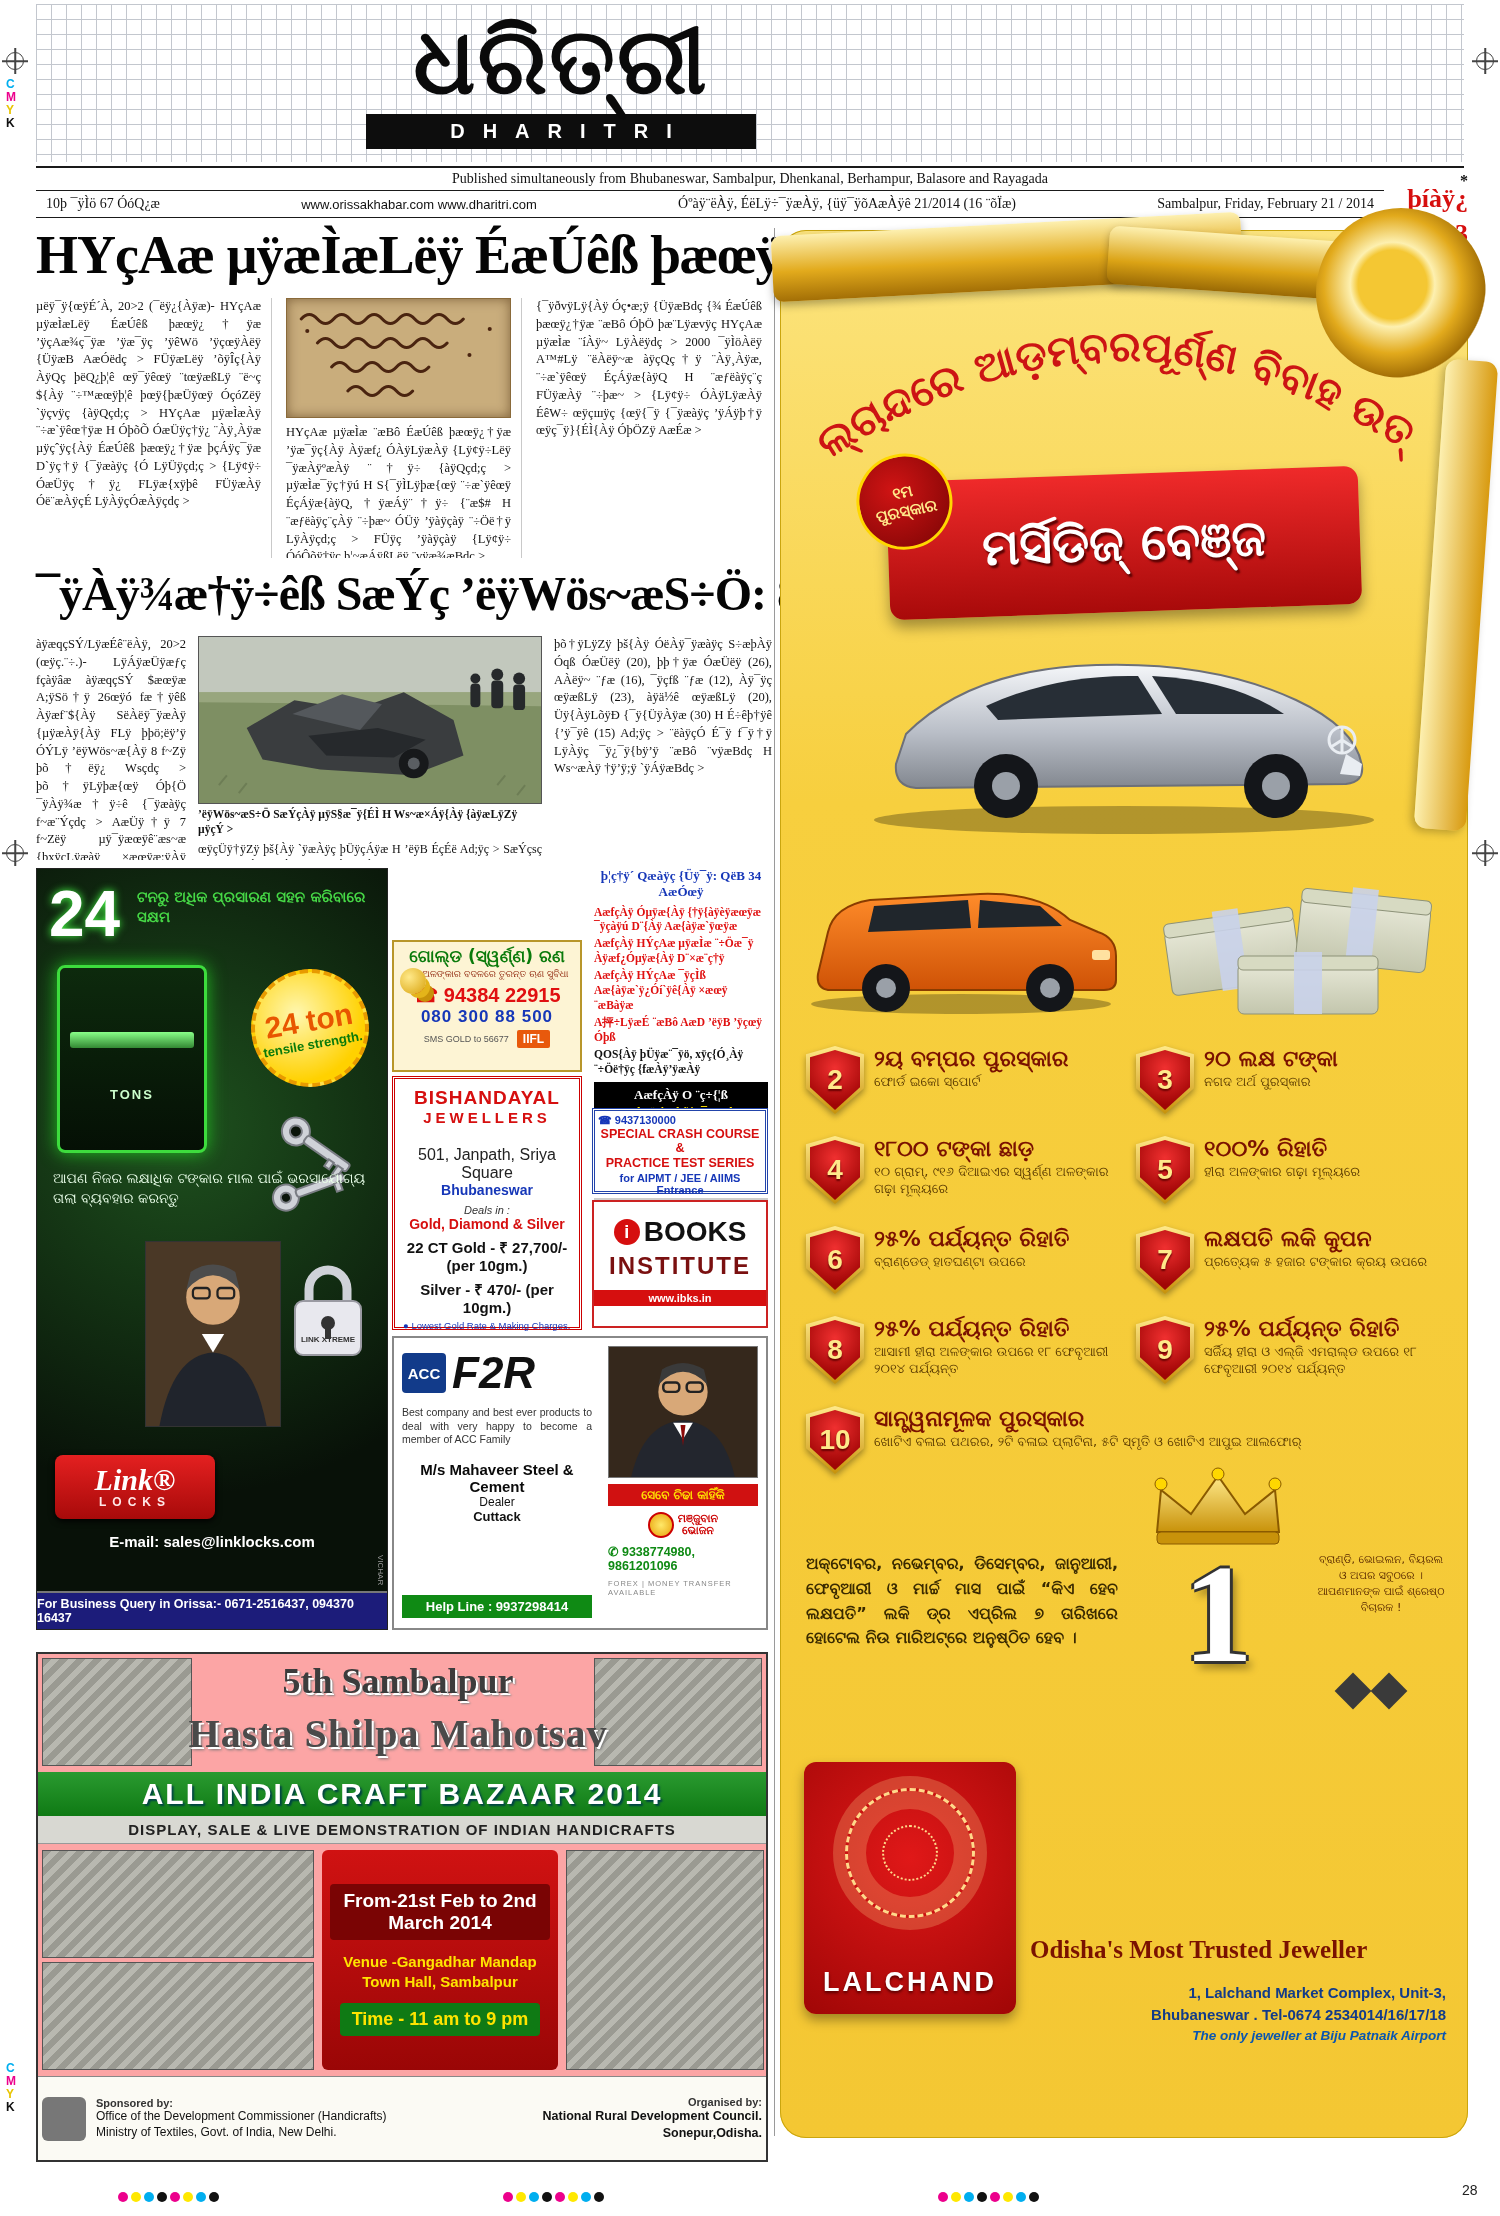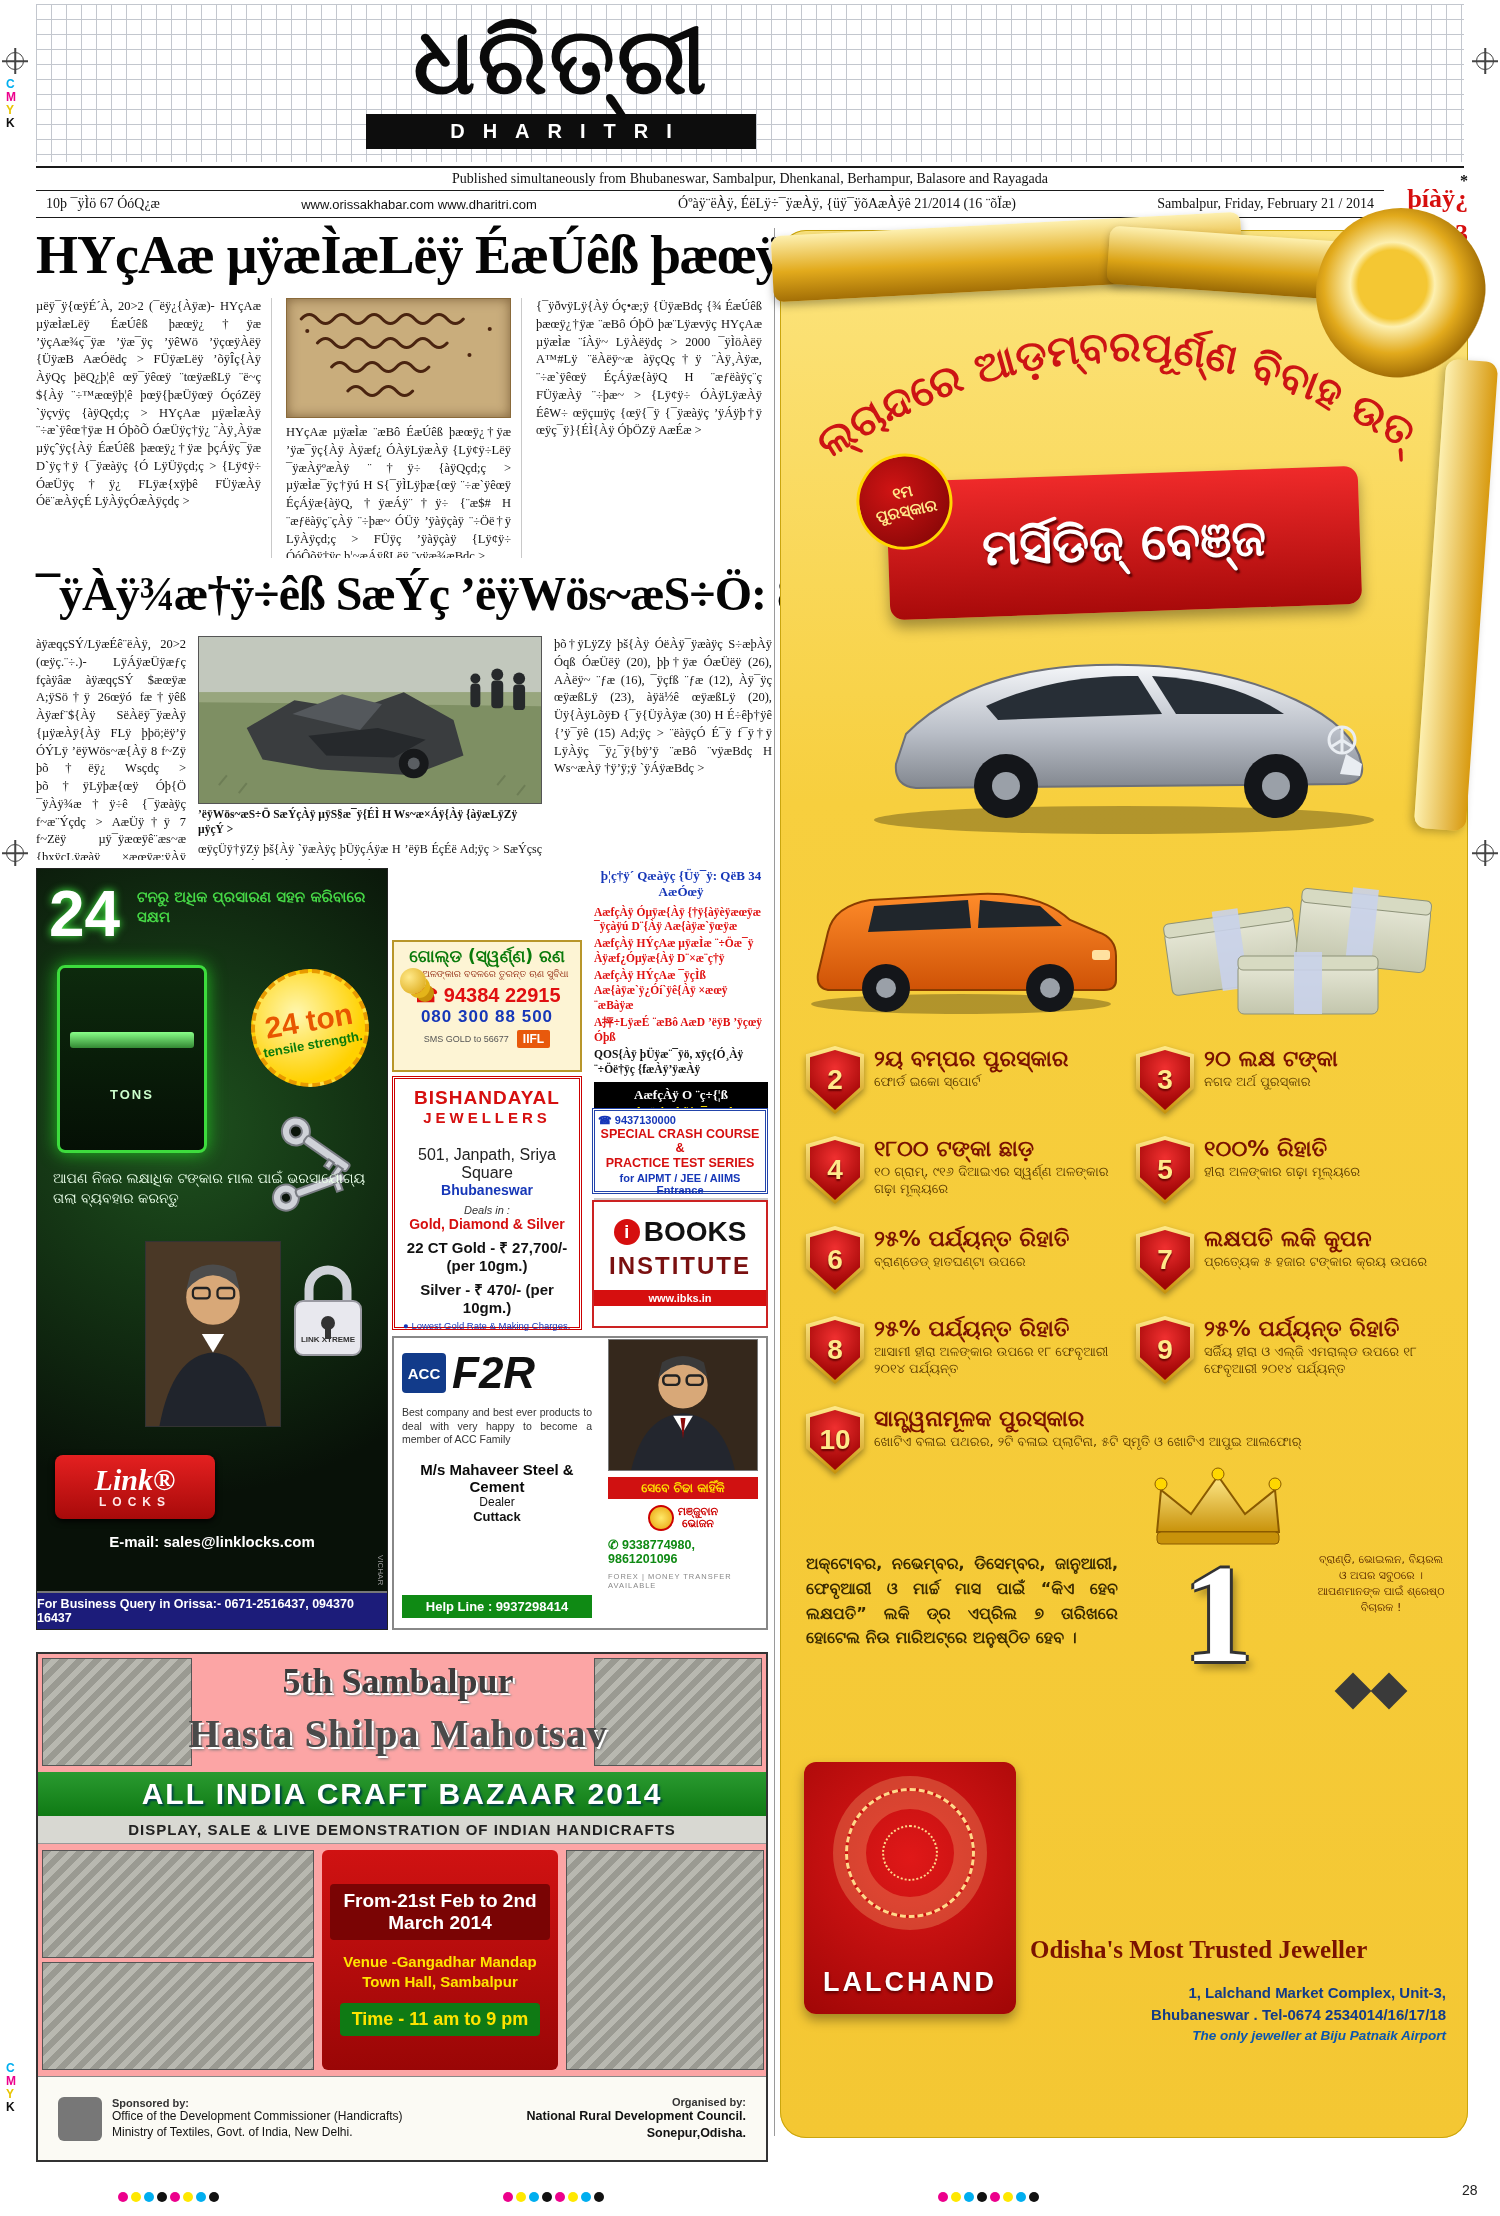--- a/index.html
+++ b/index.html
@@ -98,21 +98,21 @@
   .ad-acc{position:absolute;left:392px;top:1336px;width:376px;height:294px;border:2px solid #888;background:#fff;font-family:"Liberation Sans",sans-serif;display:flex}
   .acc-left{width:208px;padding:10px 8px;display:flex;flex-direction:column}
   .acc-logo-row{display:flex;align-items:center;gap:6px}
   .acc-cube{width:44px;height:40px;background:#123b8a;color:#fff;font:bold 15px "Liberation Sans",sans-serif;display:flex;align-items:center;justify-content:center;border-radius:4px}
   .acc-f2r{font:italic bold 44px "Liberation Sans",sans-serif;color:#111}
   .acc-desc{font-size:10.5px;color:#333;line-height:1.3;margin-top:8px;text-align:justify}
   .acc-firm{font-weight:bold;font-size:15px;margin-top:14px;text-align:center;color:#0a0a0a}
   .acc-role{font-size:12px;text-align:center}
   .acc-city{font-weight:bold;font-size:13px;text-align:center}
   .acc-help{margin-top:auto;background:#0f8a14;color:#fff;font-weight:bold;font-size:13px;text-align:center;padding:4px}
-  .acc-right{flex:1;padding:1px 8px;display:flex;flex-direction:column;align-items:center;gap:6px}
+  .acc-right{flex:1;padding:8px 8px;display:flex;flex-direction:column;align-items:center;gap:6px}
   .photo-man{width:150px;height:132px;background:linear-gradient(180deg,#4a3a2a,#241a12);overflow:hidden;border:1px solid #777}
   .acc-redbox{background:#d01111;color:#ffe200;font-family:"DejaVu Sans",sans-serif;font-weight:bold;font-size:12px;padding:4px 8px;text-align:center;width:100%}
   .acc-minilogo{display:flex;align-items:center;gap:4px}
   .acc-minilogo .c{width:26px;height:26px;border-radius:50%;background:radial-gradient(#ffe96a,#e8a10a);border:2px solid #c00}
   .acc-minilogo .t{color:#c00;font-family:"DejaVu Sans",sans-serif;font-weight:bold;font-size:11px;line-height:1.1;text-align:center}
   .acc-ph{color:#0f8a14;font-weight:bold;font-size:12.5px}
   .acc-tiny{font-size:7.5px;color:#888;letter-spacing:1px}
 
   
   .ad-link{position:absolute;left:36px;top:868px;width:352px;height:762px;background:radial-gradient(circle at 42% 34%,#1e511e,#081108 68%);border:1px solid #222;overflow:hidden;font-family:"DejaVu Sans",sans-serif}
@@ -147,21 +147,21 @@
   .cr-green{height:44px;background:linear-gradient(180deg,#2a9a30,#0f7a14);color:#fff;font:bold 30px "Liberation Sans",sans-serif;display:flex;align-items:center;justify-content:center;letter-spacing:2px;text-shadow:2px 2px 2px #044}
   .cr-gray{height:28px;background:#d8d8d2;color:#222;font:bold 15px "Liberation Sans",sans-serif;display:flex;align-items:center;justify-content:center;letter-spacing:1px;border-bottom:1px solid #999}
   .cr-body{position:relative;height:232px}
   .cr-photo.ph3{left:4px;top:6px;width:272px;height:108px}
   .cr-photo.ph4{left:4px;top:118px;width:272px;height:108px}
   .cr-red{position:absolute;left:284px;top:6px;width:236px;height:220px;background:linear-gradient(180deg,#d01212,#9a0606);border-radius:6px;display:flex;flex-direction:column;align-items:center;justify-content:center;gap:12px;padding:8px}
   .cr-from{background:#7a0404;color:#fff;font:bold 19px "Liberation Sans",sans-serif;padding:6px 8px;border-radius:4px;text-align:center}
   .cr-venue{color:#ffe400;font:bold 15px "Liberation Sans",sans-serif;text-align:center;line-height:1.3}
   .cr-time{background:#0f7a14;color:#ffe400;font:bold 18px "Liberation Sans",sans-serif;padding:6px 12px;border-radius:4px}
   .cr-photo.ph5{left:528px;top:6px;width:198px;height:220px;position:absolute}
-  .cr-foot{height:84px;border-top:1px solid #888;display:flex;align-items:center;gap:10px;padding:0 20px;background:#fbfaf4}
+  .cr-foot{height:84px;border-top:1px solid #888;display:flex;align-items:center;gap:10px;padding:0 4px;background:#fbfaf4}
   .cr-logo{width:44px;height:44px;background:#777;border-radius:6px;flex:0 0 44px}
   .cr-sp{font:bold 11px "Liberation Sans",sans-serif;color:#333}
   .cr-sptext{font:12px "Liberation Sans",sans-serif;color:#111;line-height:1.3;max-width:300px}
   .cr-org{margin-left:auto;text-align:right}
   .cr-orgtext{font:bold 12.5px "Liberation Sans",sans-serif;color:#111;line-height:1.3;max-width:250px}
 
   
   .ad-lal{position:absolute;left:780px;top:230px;width:688px;height:1908px;background:linear-gradient(180deg,#fce47e 0%,#f7cf3e 30%,#f4c733 100%);border-radius:26px;box-shadow:0 0 0 1px #caa50e inset}
   .rib-top{position:absolute;top:-6px;left:-8px;width:470px;height:66px;background:linear-gradient(180deg,#fdf0b0,#e2aa1c 55%,#a36f06);border-radius:10px;transform:rotate(-3deg);box-shadow:0 4px 8px rgba(0,0,0,.3)}
   .rib-top2{position:absolute;top:6px;right:60px;width:300px;height:58px;background:linear-gradient(180deg,#fdf0b0,#dba315 60%,#9a6a05);border-radius:10px;transform:rotate(4deg);box-shadow:0 4px 8px rgba(0,0,0,.3)}

